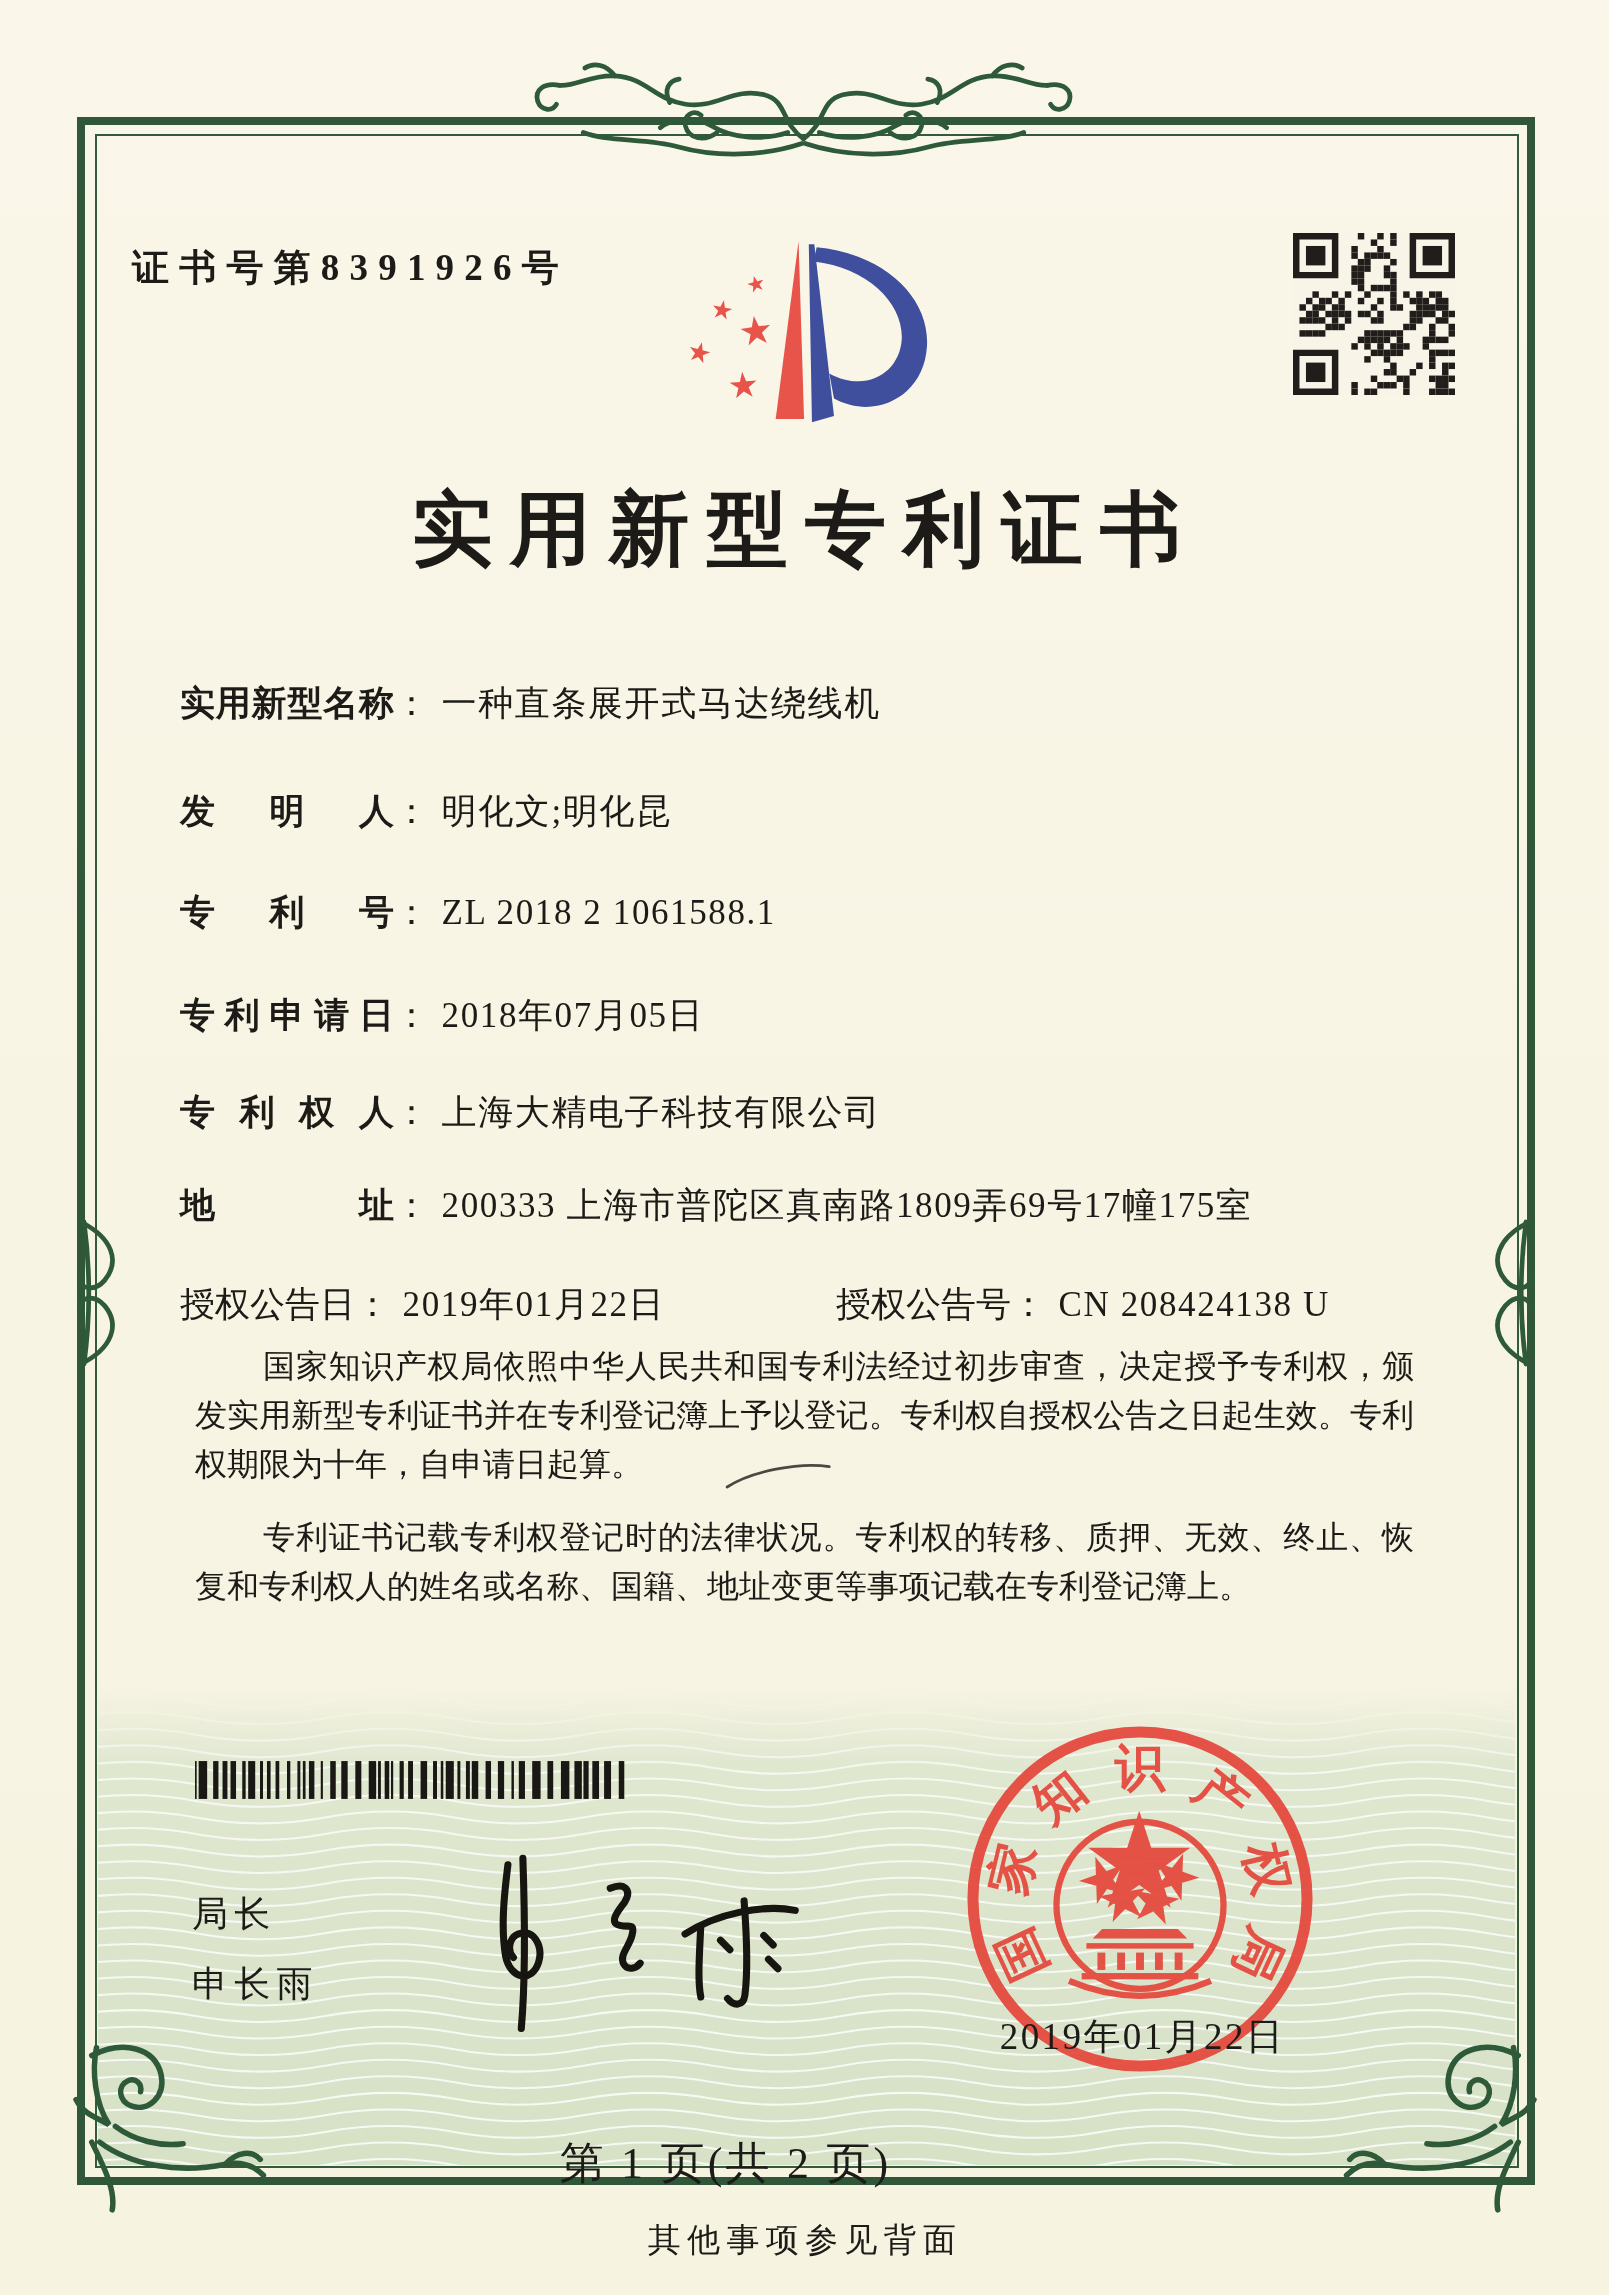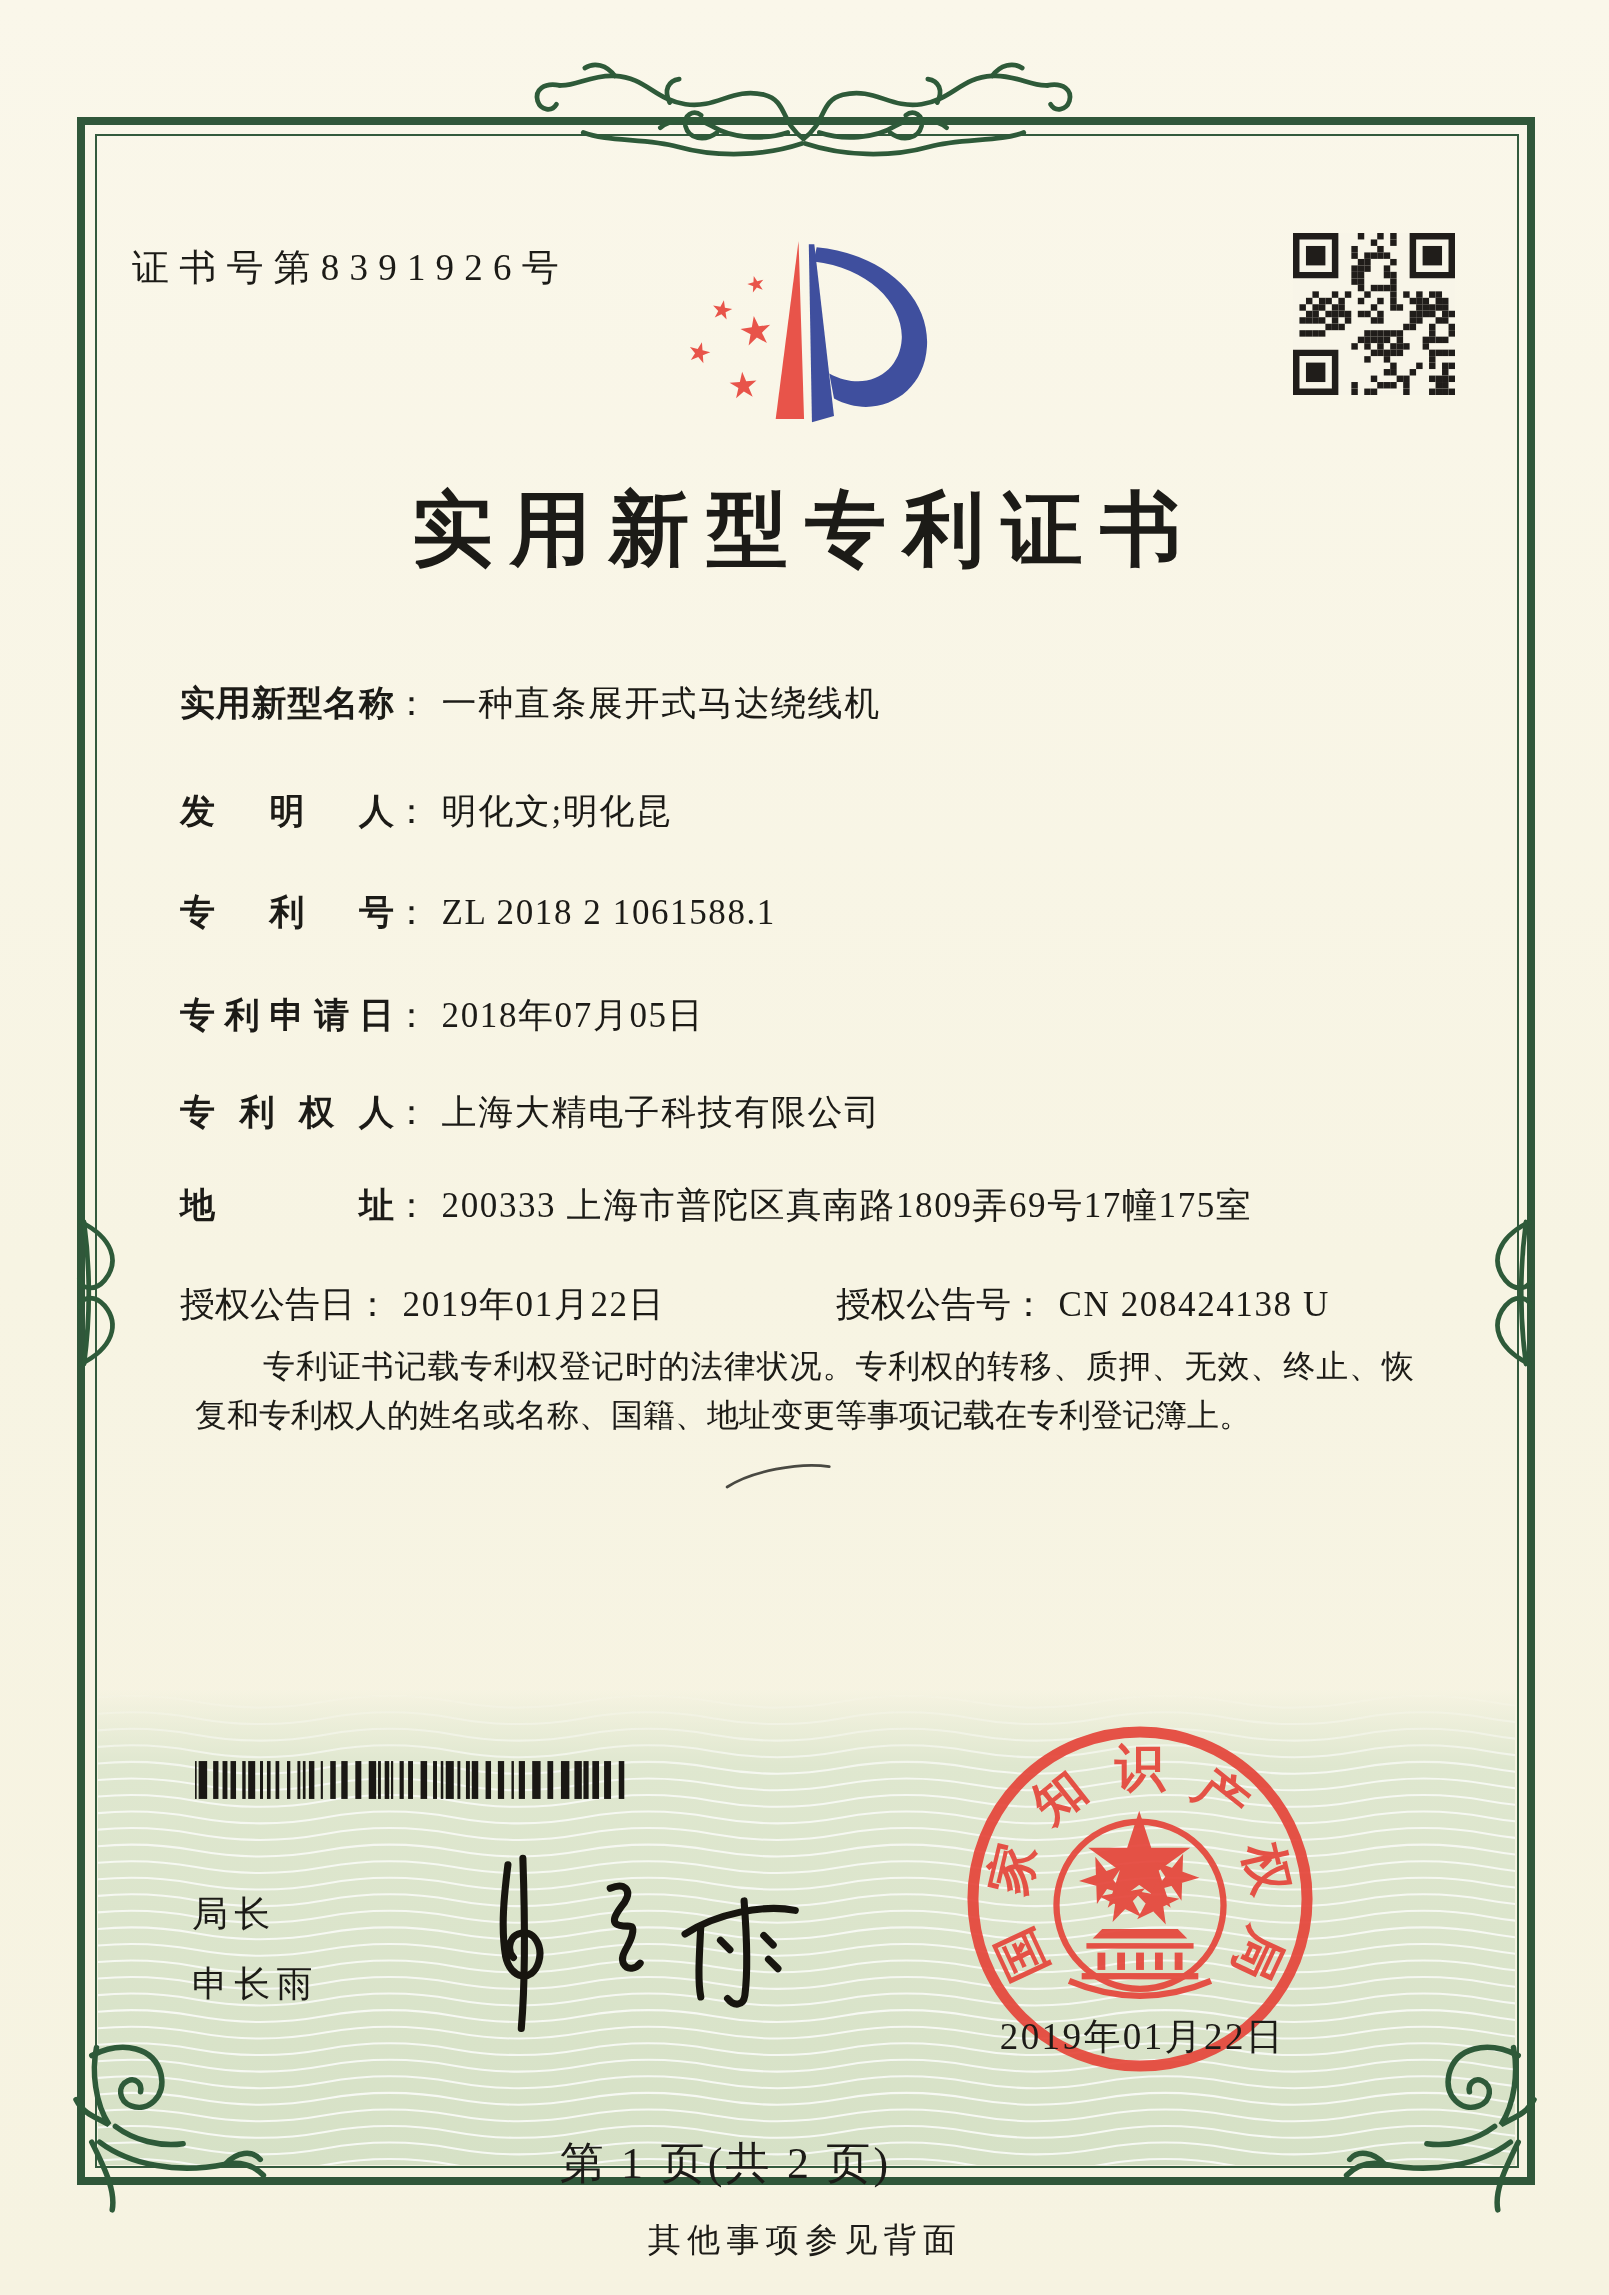--- a/index.html
+++ b/index.html
@@ -6,21 +6,21 @@
   body{
     width:1610px;height:2295px;position:relative;overflow:hidden;
     background:linear-gradient(180deg,#faf7ea 0%,#f7f4e3 55%,#f6f3e1 100%);
     font-family:"Liberation Serif","DejaVu Serif",serif;color:#1c1b17;
   }
   .abs{position:absolute;}
   
   .b-outer{left:77px;top:117px;width:1458px;height:2068px;border:8px solid #30573a;box-sizing:border-box;z-index:2;}
   .b-inner{left:95px;top:134px;width:1424px;height:2034px;border:2.4px solid #335a3d;box-sizing:border-box;z-index:2;}
   
-  .cert-no{left:132px;top:243px;font-size:37px;letter-spacing:10.2px;z-index:4;}
+  .cert-no{left:132px;top:243px;font-size:37px;letter-spacing:10.2px;z-index:4;font-weight:bold;}
   .title{left:0;right:0;top:476px;text-align:center;font-size:81px;font-weight:bold;letter-spacing:17.3px;z-index:4;}
   
   .frow{left:180px;font-size:35px;z-index:4;white-space:nowrap;}
   .flabel{display:inline-block;width:214px;text-align:justify;text-align-last:justify;vertical-align:top;font-weight:bold;}
   .fcolon{display:inline-block;}
   .fvalue{display:inline-block;margin-left:12.6px;letter-spacing:1.6px;}
   .grant2{position:absolute;left:656px;top:0;}
   
   .paras{left:195px;top:1342px;width:1219px;font-size:32px;line-height:49px;text-align:justify;z-index:4;}
   .paras p{margin:0;text-indent:68px;}
@@ -364,20 +364,21 @@
   <span class="flabel">地址</span><span class="fcolon">：</span><span class="fvalue">200333 上海市普陀区真南路1809弄69号17幢175室</span>
 </div>
 <div class="abs frow" style="top:1281px">
   <span>授权公告日</span><span class="fcolon">：</span><span class="fvalue">2019年01月22日</span>
   <span class="grant2">
     <span>授权公告号</span><span class="fcolon">：</span><span class="fvalue">CN 208424138 U</span>
   </span>
 </div>
 
 <div class="abs paras">
+  <p>国家知识产权局依照中华人民共和国专利法经过初步审查，决定授予专利权，颁发实用新型专利证书并在专利登记簿上予以登记。专利权自授权公告之日起生效。专利权期限为十年，自申请日起算。</p>
   <p>专利证书记载专利权登记时的法律状况。专利权的转移、质押、无效、终止、恢复和专利权人的姓名或名称、国籍、地址变更等事项记载在专利登记簿上。</p>
 </div>
 
 <svg class="abs" style="left:724px;top:1460px;z-index:4;" width="110" height="32" viewBox="0 0 140 40">
   <path d="M4,34 C34,14 96,2 134,8" stroke="#2a2a26" stroke-width="3.5" fill="none" stroke-linecap="round" opacity="0.85"></path>
 </svg>
 
 <svg class="abs" style="left:195px;top:1761px;z-index:4;" width="430" height="38" viewBox="0 0 545 48">
   <g id="bars" fill="#1a1814">
       <rect x="0.0" y="0" width="2.1" height="48"></rect>

